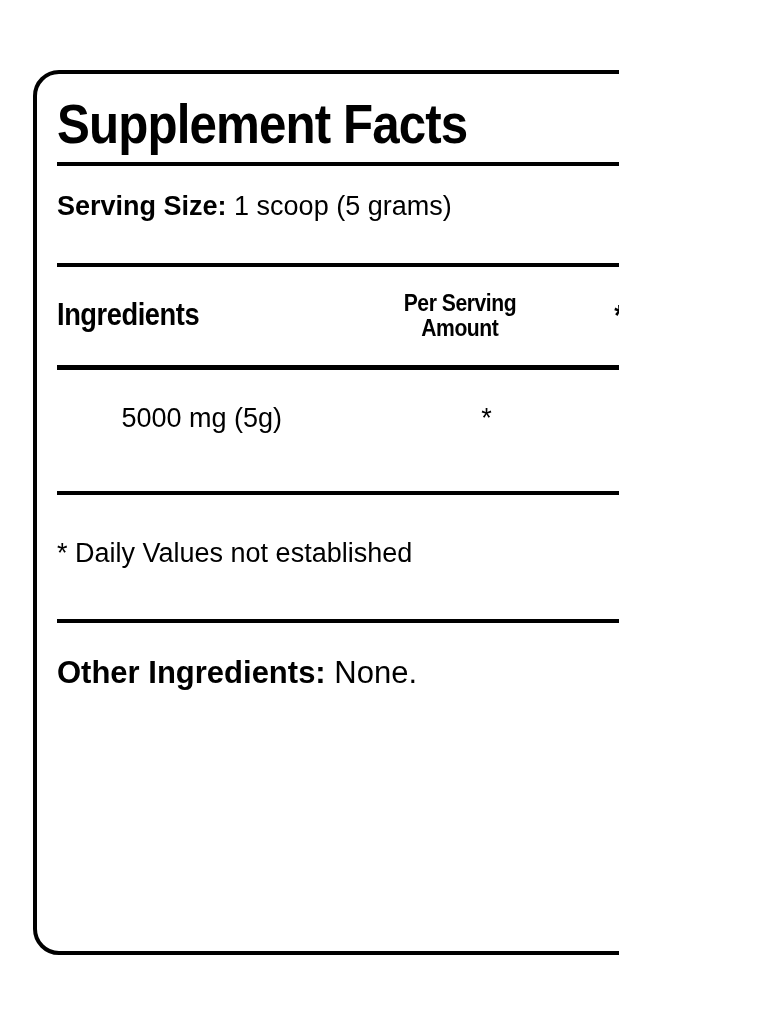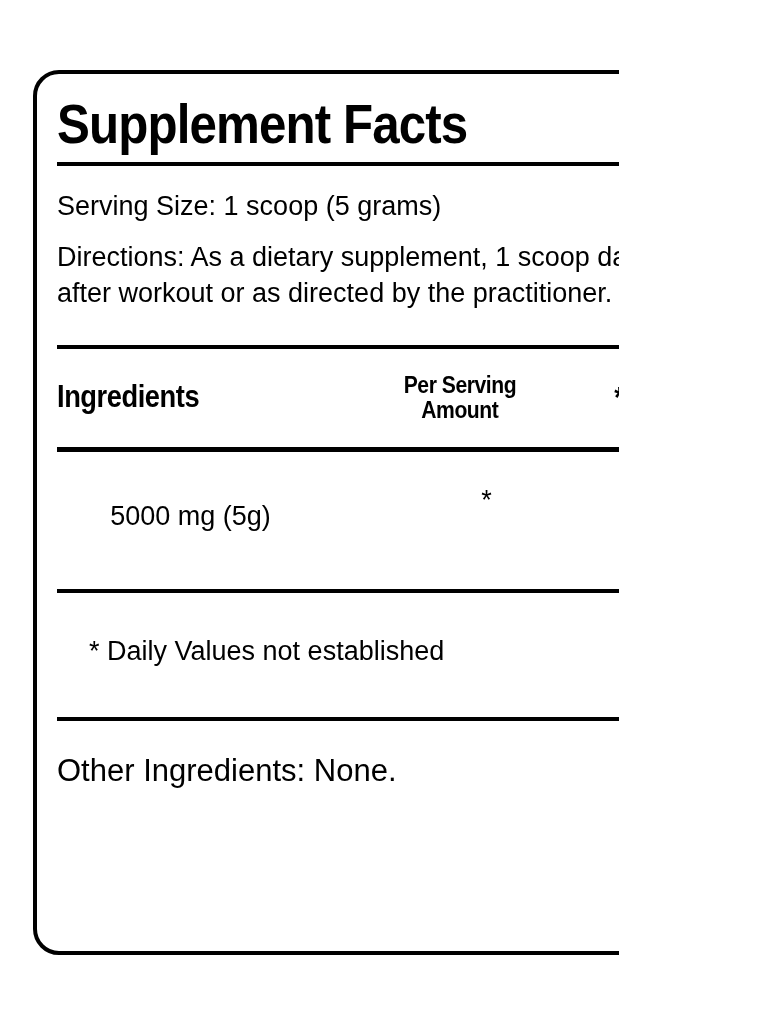--- a/index.html
+++ b/index.html
@@ -65,21 +65,21 @@
   .rule-above-header { margin-top: 34px; }
   .rule-below-header { margin-top: 22px; height: 5px; }
   .rule-below-row { margin-top: 50px; }
   .rule-below-footnote { margin-top: 48px; }
 
   .serving-block {
     margin-top: 18px;
     font-size: 27px;
     line-height: 45px;
   }
-  .bold { font-weight: normal; }
+  .bold { font-weight: bold; }
 
   .directions {
     margin-top: 10px;
     font-size: 27px;
     line-height: 36px;
     width: 604px;
   }
 
   .table-header {
     margin-top: 20px;
@@ -109,37 +109,35 @@
   }
 
   .ingredient-row {
     margin-top: 26px;
     display: flex;
     align-items: flex-start;
     font-size: 27px;
     line-height: 45px;
   }
   .ingredient-row .col-amount {
-    text-align: center;
+    text-align: right;
     padding-left: 42px;
     box-sizing: border-box;
     width: 225px;
     white-space: nowrap;
-    margin-top: 16px;
   }
   .ingredient-row .col-dv {
     padding-right: 26px;
     box-sizing: border-box;
   }
 
   .footnote {
     margin-top: 40px;
     font-size: 27px;
     line-height: 36px;
-    margin-left: 32px;
   }
 
   .other-ingredients {
     margin-top: 32px;
     font-size: 31px;
     line-height: 36px;
   }
 </style>
 </head>
 <body>
@@ -153,24 +151,20 @@
 
     <div class="rule rule-title"></div>
 
     <div class="serving-block">
       <div>
         <span class="bold">Serving Size:</span>
         <span>1 scoop (5 grams)</span>
       </div>
     </div>
 
-    <div class="directions">
-      <span class="bold">Directions:</span>
-      <span>As a dietary supplement, 1 scoop daily after workout or as directed by the practitioner.</span>
-    </div>
 
     <div class="rule rule-above-header"></div>
 
     <div class="table-header">
       <div class="col-name th-ingredients">
         <span class="condensed">Ingredients</span>
       </div>
       <div class="col-amount th-amount">
         <div><span class="condensed-center">Per Serving</span></div>
         <div><span class="condensed-center">Amount</span></div>

